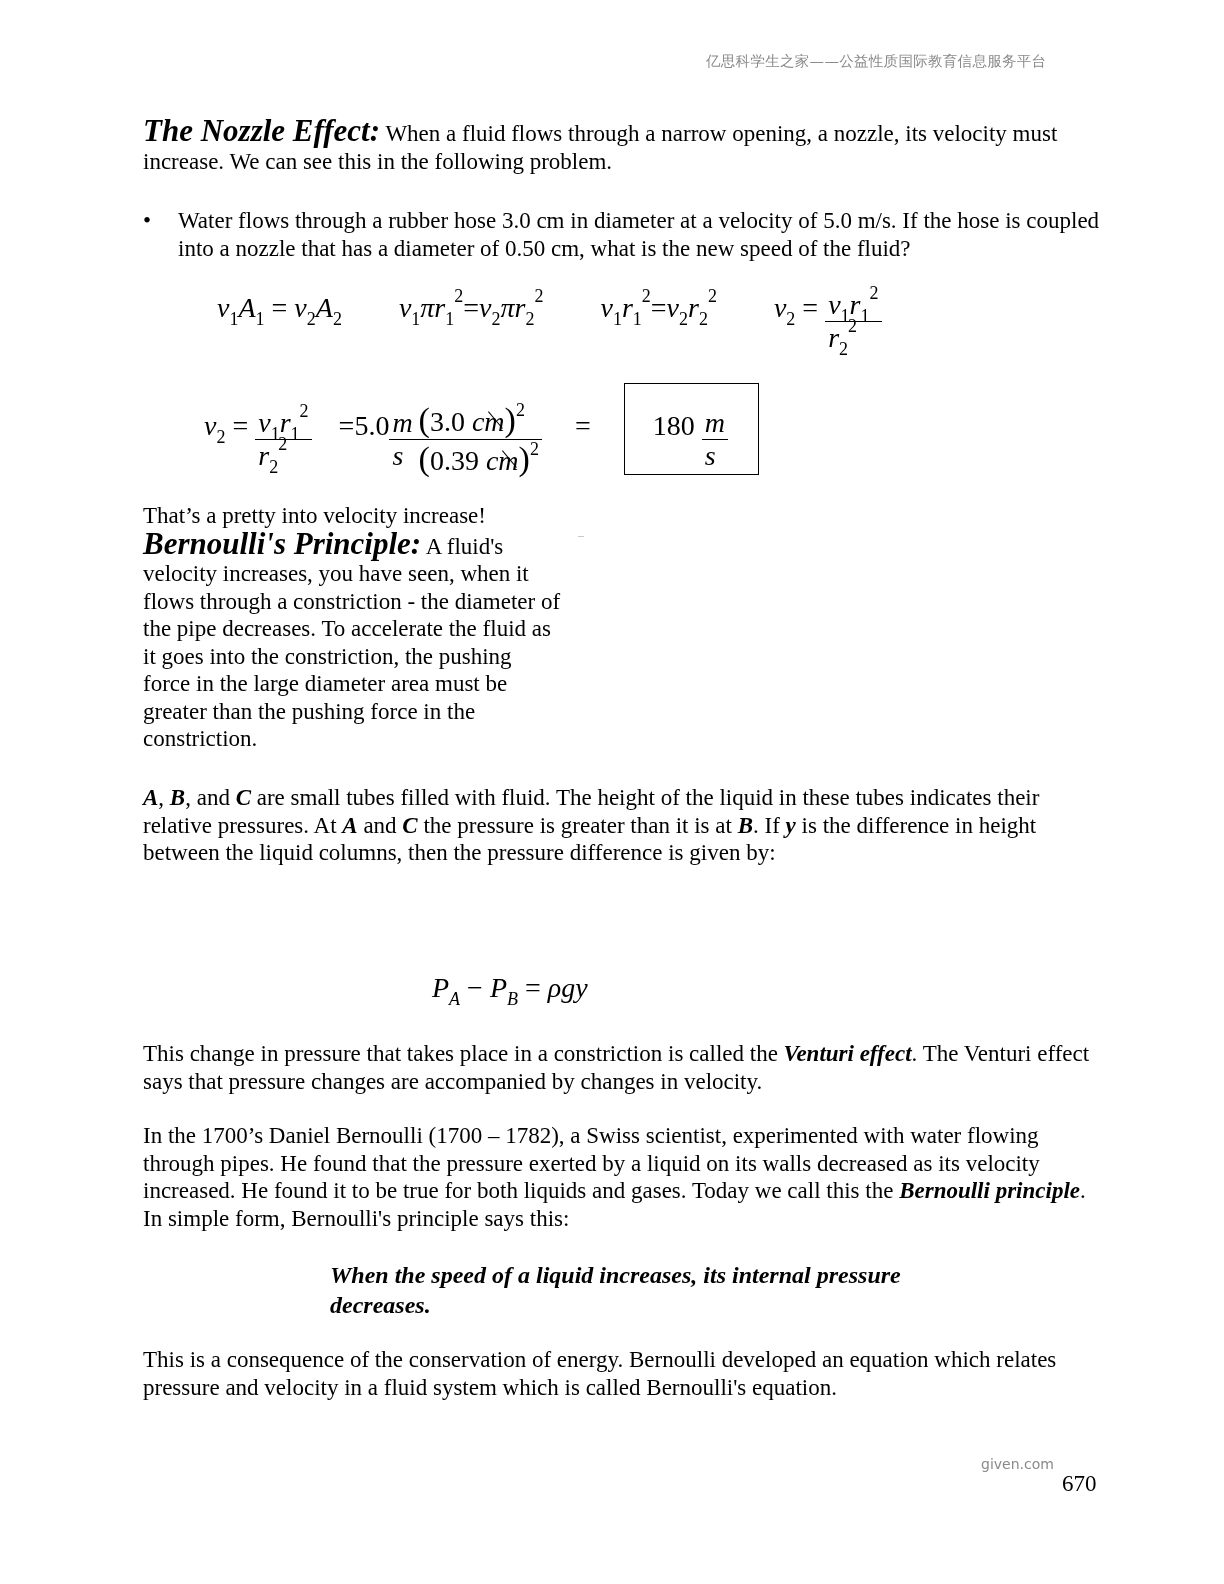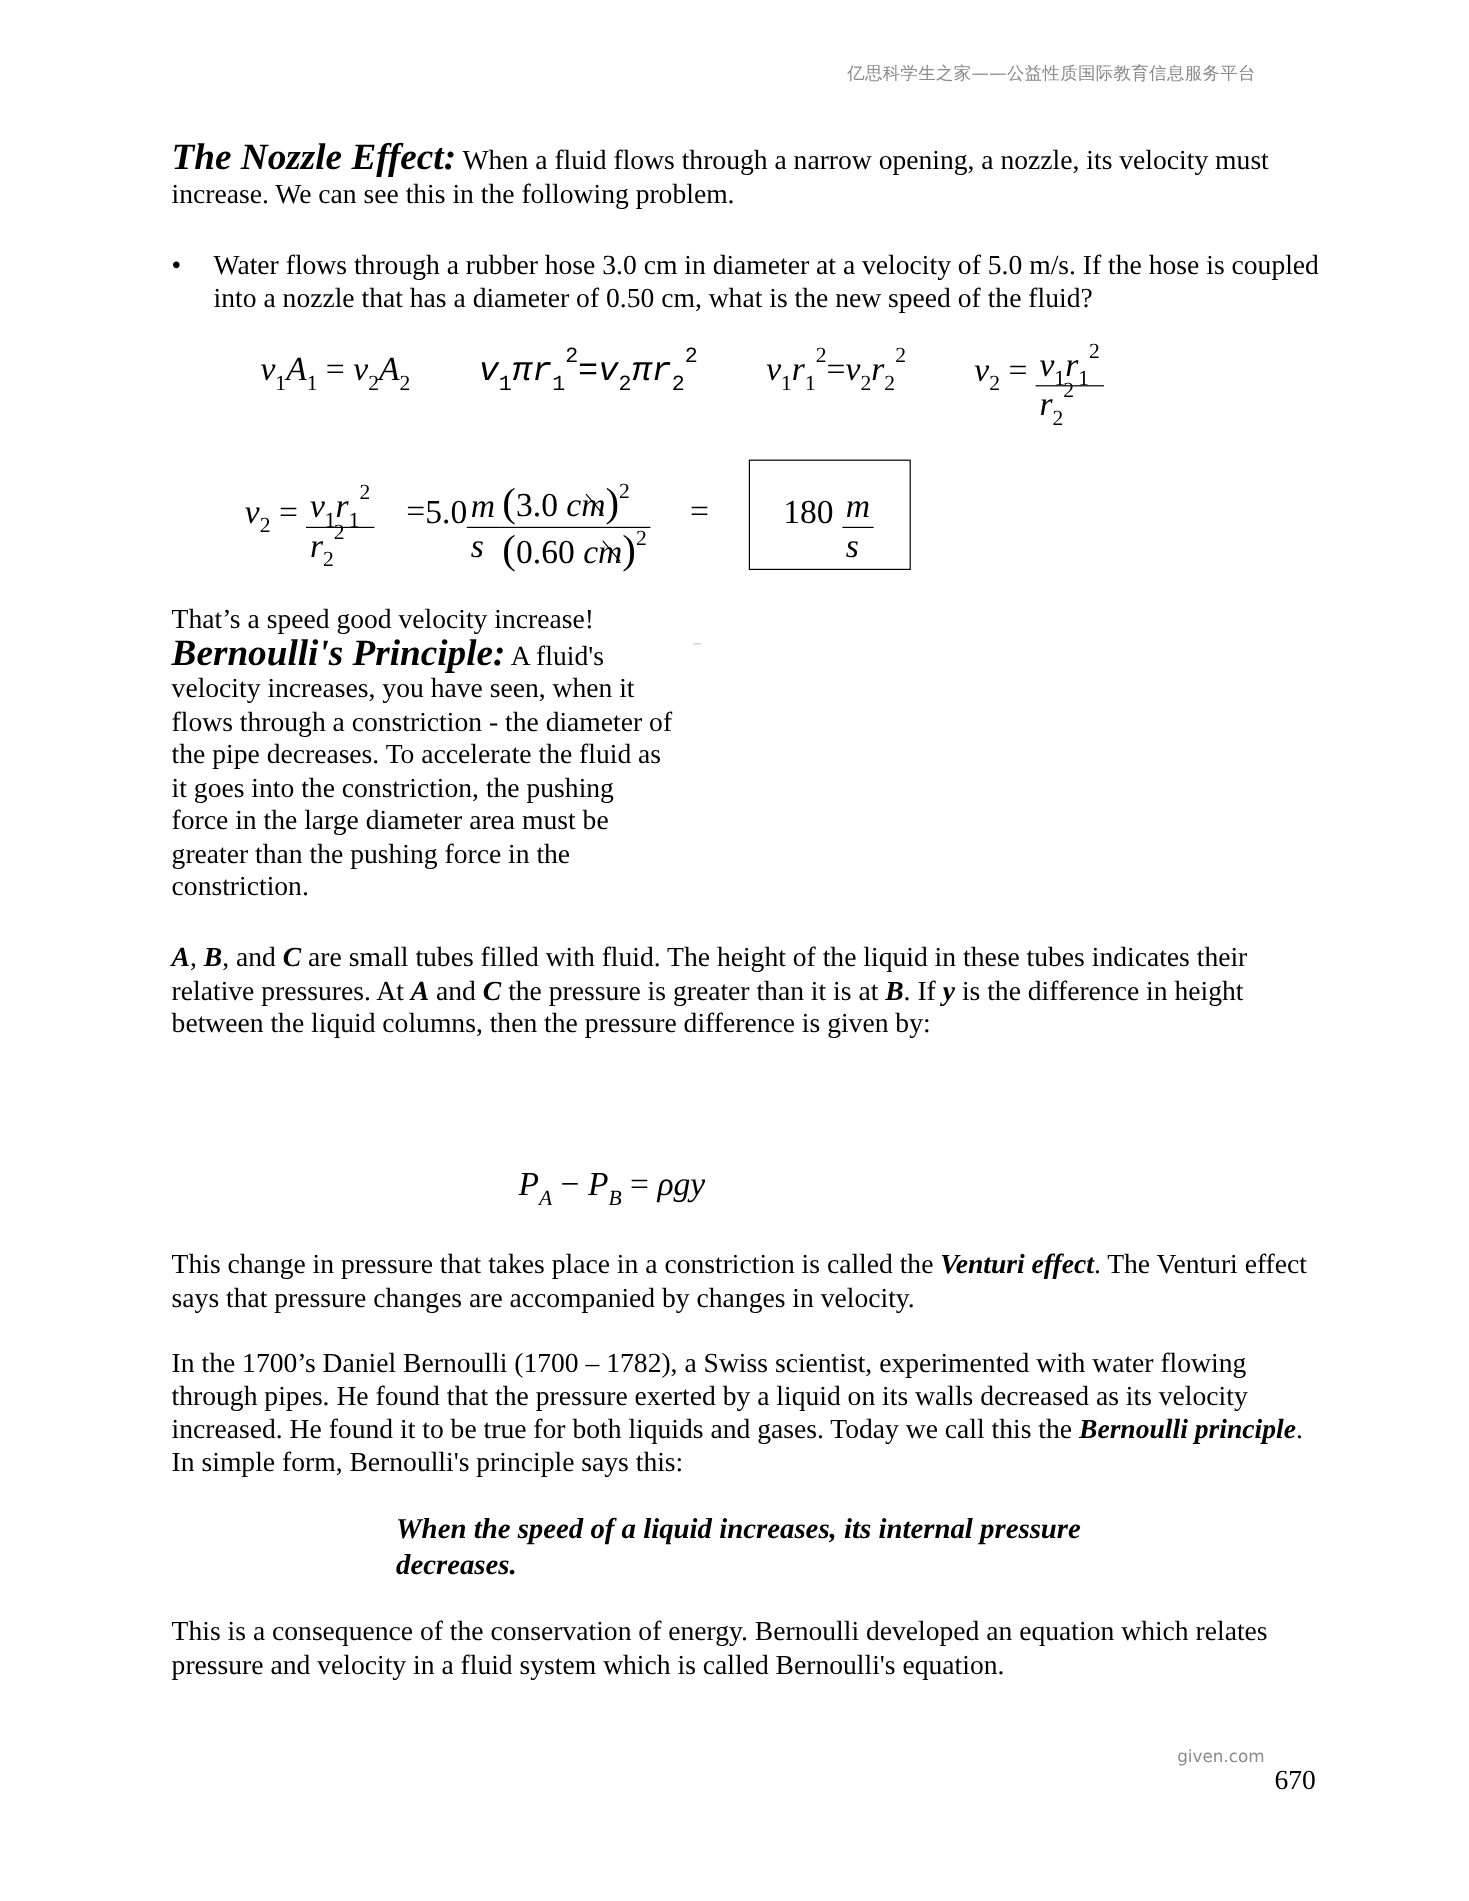--- a/index.html
+++ b/index.html
@@ -54,21 +54,21 @@
   <span class="bullet-dot">•</span>
   <div class="bullet-text">Water flows through a rubber hose 3.0 cm in diameter at a velocity of 5.0 m/s.  If the hose is coupled into a nozzle that has a diameter of 0.50 cm, what is the new speed of the fluid?</div>
 </div>
 
 <div class="abs math eq-row1">
   <span style="display:inline-block; margin-top:18px;">
     <span>v</span><span class="sub">1</span><span>A</span><span class="sub">1</span>
     <span class="up">=</span>
     <span>v</span><span class="sub">2</span><span>A</span><span class="sub">2</span>
   </span>
-  <span style="display:inline-block; margin-left:50px;font-family:Liberation Mono, monospace;">
+  <span style="display:inline-block; margin-left:50px;">
     <span>v</span><span class="sub">1</span><span>π</span><span>r</span><span class="sub">1</span><span class="sup">2</span><span class="up">=</span><span>v</span><span class="sub">2</span><span>π</span><span>r</span><span class="sub">2</span><span class="sup">2</span>
   </span>
   <span style="display:inline-block; margin-left:50px;">
     <span>v</span><span class="sub">1</span><span>r</span><span class="sub">1</span><span class="sup">2</span><span class="up">=</span><span>v</span><span class="sub">2</span><span>r</span><span class="sub">2</span><span class="sup">2</span>
   </span>
   <span style="display:inline-block; margin-left:50px;">
     <span>v</span><span class="sub">2</span>
     <span class="up">=</span>
     <span class="frac">
       <span class="num"><span>v</span><span class="sub">1</span><span>r</span><span class="sub">1</span><span class="sup">2</span></span>
@@ -82,34 +82,34 @@
   <span class="up">=</span>
   <span class="frac">
     <span class="num"><span>v</span><span class="sub">1</span><span>r</span><span class="sub">1</span><span class="sup">2</span></span>
     <span class="den"><span>r</span><span class="sub">2</span><span class="sup">2</span></span>
   </span>
   <span style="display:inline-block; margin-left:20px;" class="up">=</span><span class="up">5.0</span><span class="frac">
     <span class="num">m</span>
     <span class="den">s</span>
   </span><span class="frac">
     <span class="num up"><span class="paren">(</span><span>3.0</span> <span class="cancel" style="font-style:italic;">cm</span><span class="paren">)</span><span class="sup">2</span></span>
-    <span class="den up"><span class="paren">(</span><span>0.60</span> <span class="cancel" style="font-style:italic;">cm</span><span class="paren">)</span><span class="sup">2</span></span>
+    <span class="den up"><span class="paren">(</span><span>0.39</span> <span class="cancel" style="font-style:italic;">cm</span><span class="paren">)</span><span class="sup">2</span></span>
   </span>
   <span style="display:inline-block; margin-left:26px; margin-right:26px;" class="up">=</span>
   <span class="answer-box">
     <span class="up">180</span>
     <span class="frac">
       <span class="num">m</span>
       <span class="den">s</span>
     </span>
   </span>
 </div>
 
 <div class="abs body-text col-text">
-  <div>That’s a speed good velocity increase!</div>
+  <div>That’s a pretty into velocity increase!</div>
   <div><span class="heading-ital">Bernoulli's Principle:</span><span>  A fluid's velocity increases, you have seen, when it flows through a constriction - the diameter of the pipe decreases.  To accelerate the fluid as it goes into the constriction, the pushing force in the large diameter area must be greater than the pushing force in the constriction.</span></div>
 </div>
 
 <div class="abs stray-mark"></div>
 
 <div class="abs body-text block2">
   <div><span class="bi">A</span><span>, </span><span class="bi">B</span><span>, and </span><span class="bi">C</span><span> are small tubes filled with fluid.  The height of the liquid in these tubes indicates their relative pressures.  At </span><span class="bi">A</span><span> and </span><span class="bi">C</span><span> the pressure is greater than it is at </span><span class="bi">B</span><span>.  If </span><span class="bi">y</span><span> is the difference in height between the liquid columns, then the pressure difference is given by:</span></div>
 </div>
 
 <div class="abs math formula2">

